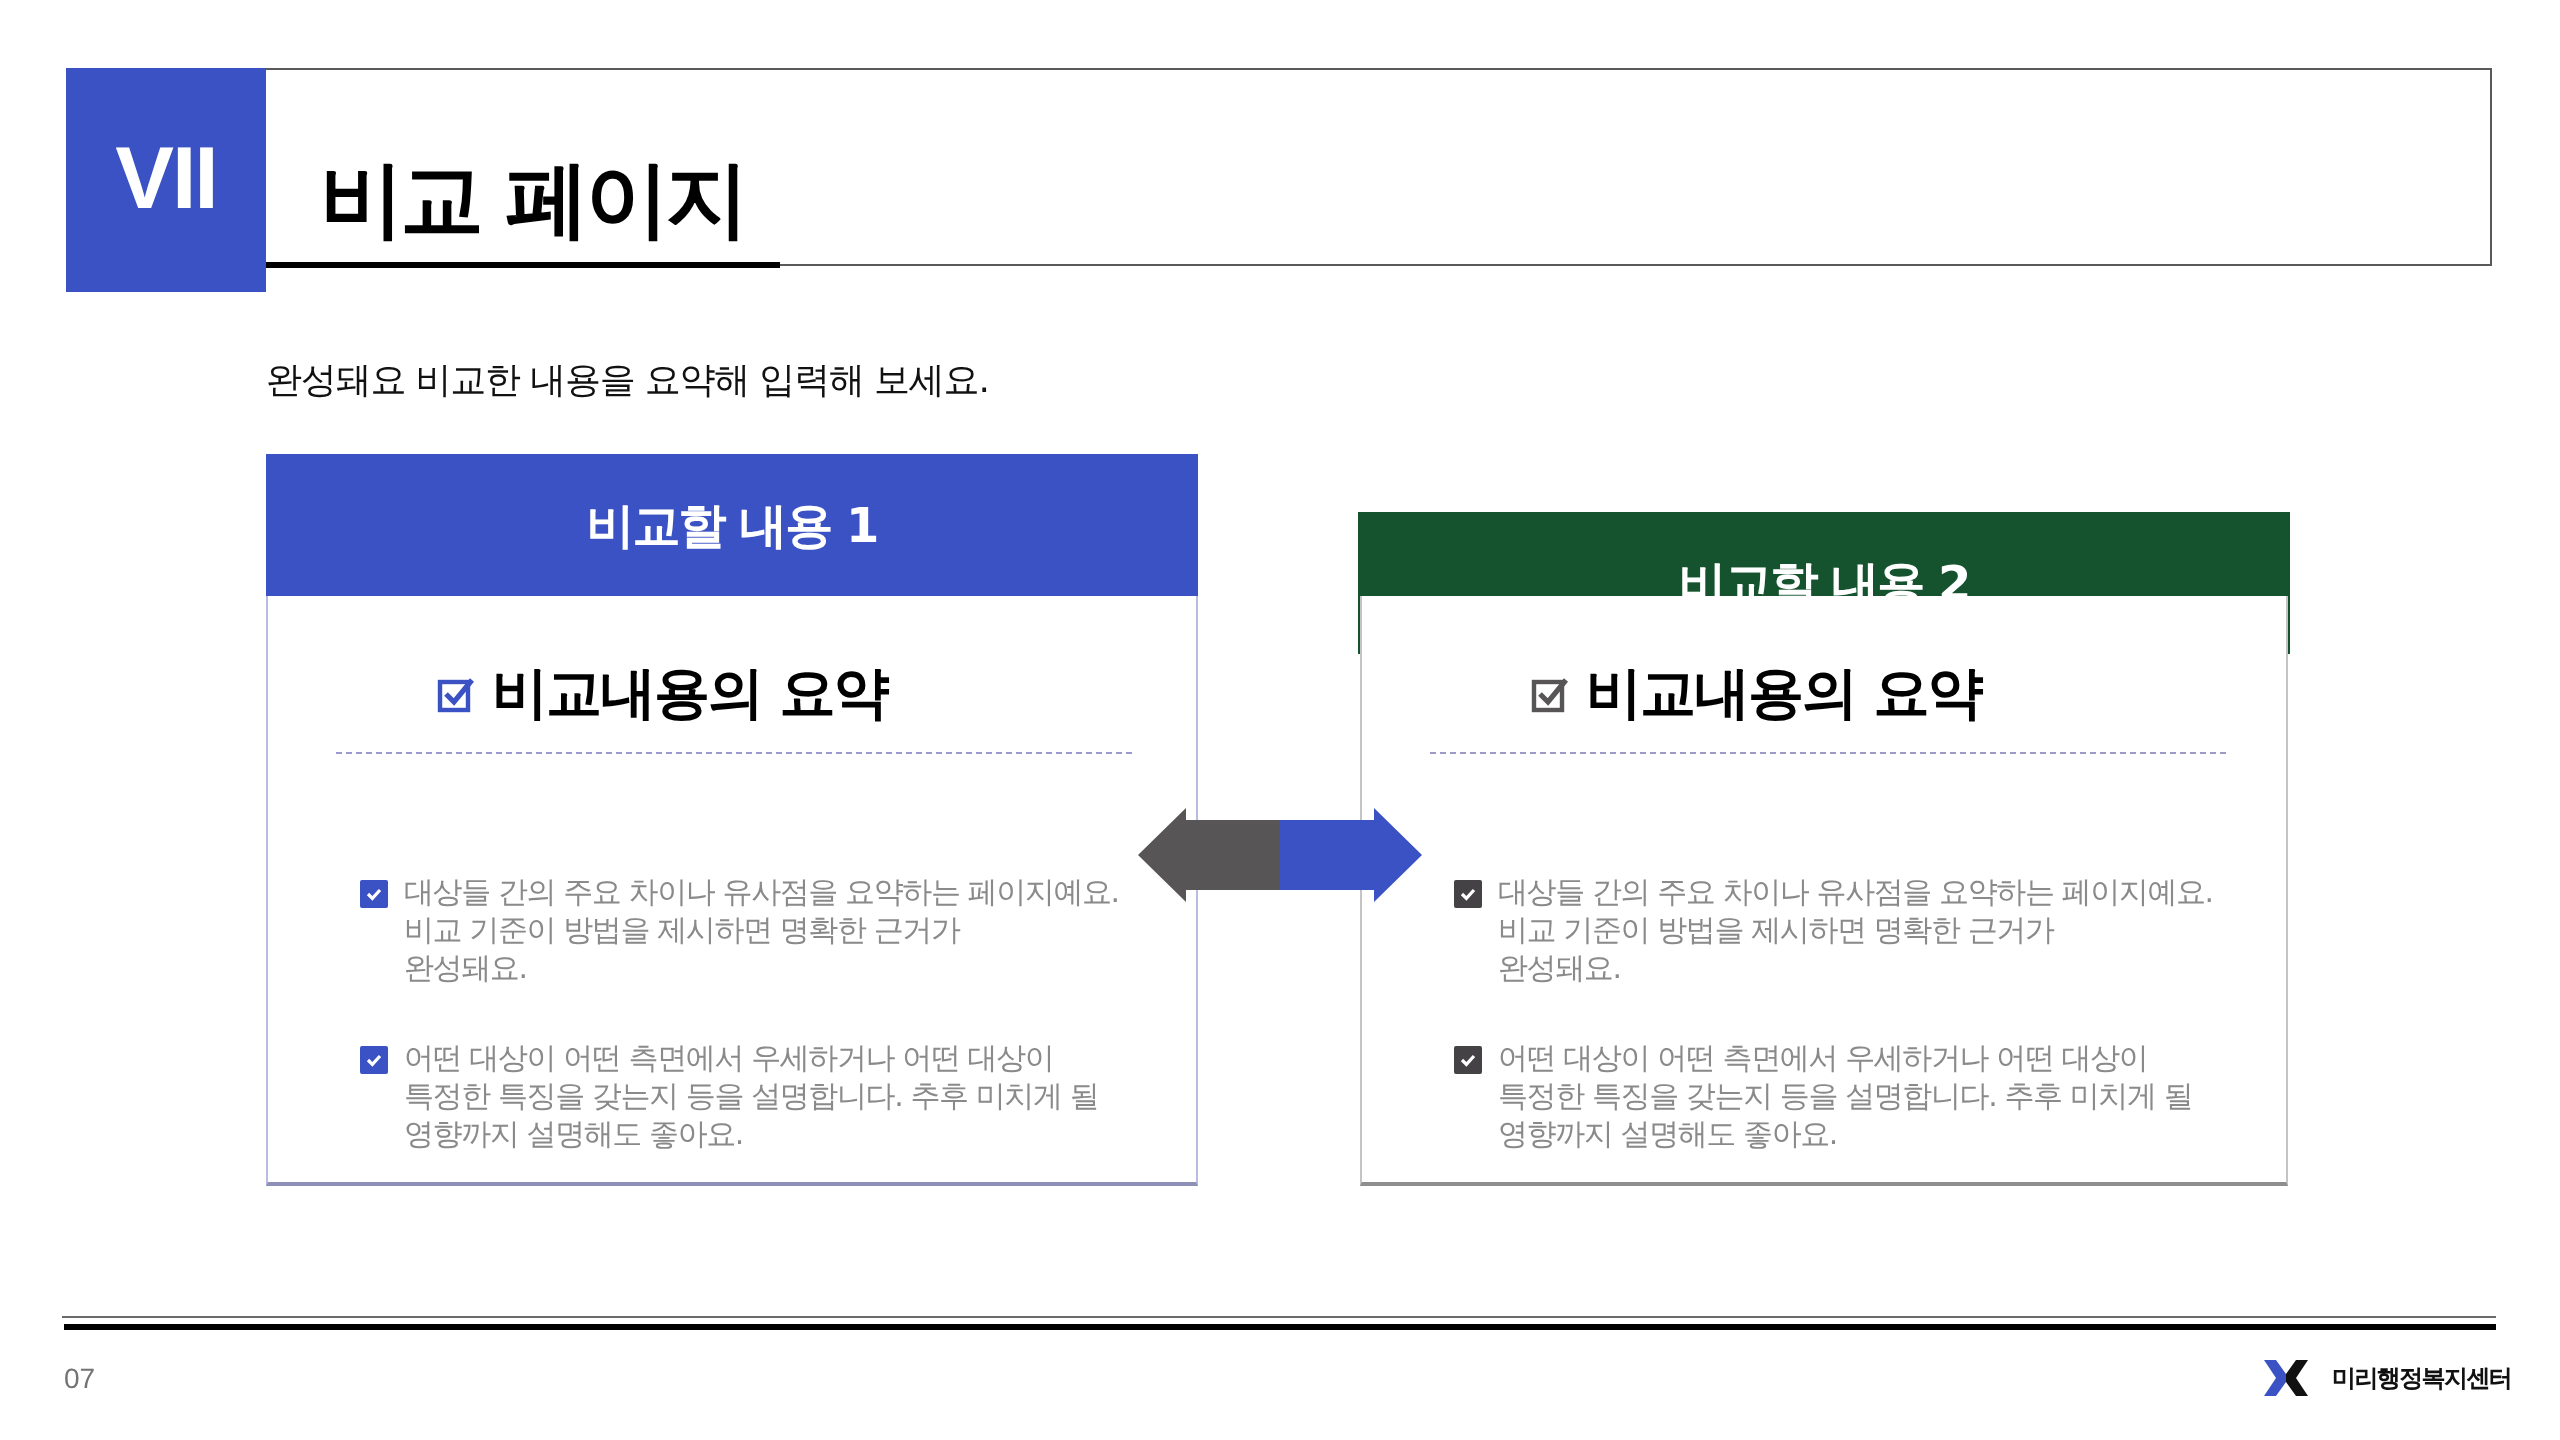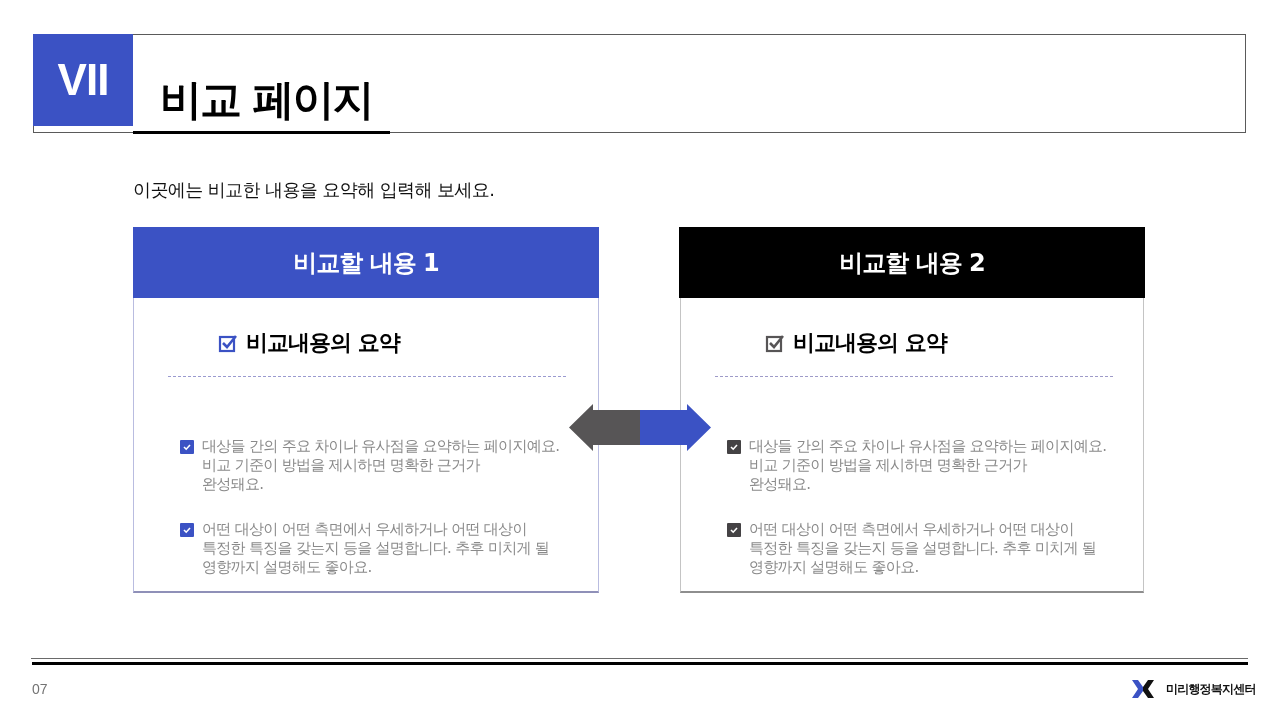--- a/index.html
+++ b/index.html
@@ -7,21 +7,21 @@
     width:1280px; height:720px; position:relative; overflow:hidden;
     background:#ffffff;
     font-family:"DejaVu Sans", "Liberation Sans", sans-serif;
     color:#111;
   }
   .title-box {
     position:absolute; left:33px; top:34px; width:1213px; height:99px;
     border:1px solid #5a5a5a; box-sizing:border-box;
   }
   .chapter-badge {
-    position:absolute; left:33px; top:34px; width:100px; height:92px;
+    position:absolute; left:33px; top:34px; width:100px; height:112px;
     background:#3b52c4; color:#fff;
     display:flex; align-items:center; justify-content:center;
     font-family:"Liberation Sans", sans-serif; font-weight:bold;
     font-size:44px; letter-spacing:-1px;
   }
   .page-title {
     position:absolute; left:160px; top:72px;
     font-size:42px; font-weight:bold; letter-spacing:-2px; color:#000;
     line-height:56px;
   }
@@ -35,31 +35,31 @@
   .card {
     position:absolute; top:227px; width:466px; height:366px;
   }
   .card.c1 { left:133px; }
   .card.c2 { left:679px; }
   .card-header {
     height:71px; display:flex; align-items:center; justify-content:center;
     color:#fff; font-weight:bold; font-size:24px; letter-spacing:-1px;
   }
   .c1 .card-header { background:#3b52c4; }
-  .c2 .card-header { background:#000000; }
+  .c2 .card-header { background:#14532d;margin-top:29px; }
   .card-body {
     position:absolute; top:71px; left:0; right:0; bottom:0;
     box-sizing:border-box; background:#fff;
   }
   .c1 .card-body { border:1.5px solid #b9bce0; border-top:none; border-bottom:2px solid #8f90b8; }
   .c2 .card-body { border:1.5px solid #c4c4c4; border-top:none; border-bottom:2px solid #8e8e8e; left:1px; right:1px; }
   .summary-head {
     position:absolute; left:46px; top:30px;
     display:flex; align-items:center; gap:8px;
-    font-size:22px; font-weight:bold; letter-spacing:-1px; color:#000;padding-left:38px;
+    font-size:28px; font-weight:bold; letter-spacing:-1px; color:#000;padding-left:38px;
   }
   .summary-head svg { width:20px; height:20px; }
   .dashed {
     position:absolute; left:34px; width:398px; top:78px; height:0;
     border-top:1px dashed #9a9ad0;
   }
   .c2 .dashed { border-top-color:#9e9ac8; }
   .bullets { position:absolute; left:46px; top:107px; width:400px;margin-top:32px; }
   .bullet {
     display:flex; align-items:flex-start; gap:8px; margin-bottom:26px;
@@ -98,21 +98,21 @@
 </head>
 <body>
 
 <div class="title-box"></div>
 <div class="chapter-badge">
   <span>VII</span>
 </div>
 <div class="page-title">비교 페이지</div>
 <div class="title-underline"></div>
 
-<div class="intro-text">이곳에는 비교한 내용을 요약해 입력해 보세요.</div>
+<div class="intro-text">완성돼요 비교한 내용을 요약해 입력해 보세요.</div>
 
 <div class="card c1">
   <div class="card-header">
     <span>비교할 내용 1</span>
   </div>
   <div class="card-body">
     <div class="summary-head">
       <svg viewBox="0 0 20 20">
         <rect x="2" y="4" width="14" height="14" fill="none" stroke="#3b52c4" stroke-width="2.2"></rect>
         <path d="M5 10 L9 14 L18 3" fill="none" stroke="#3b52c4" stroke-width="2.6"></path>

